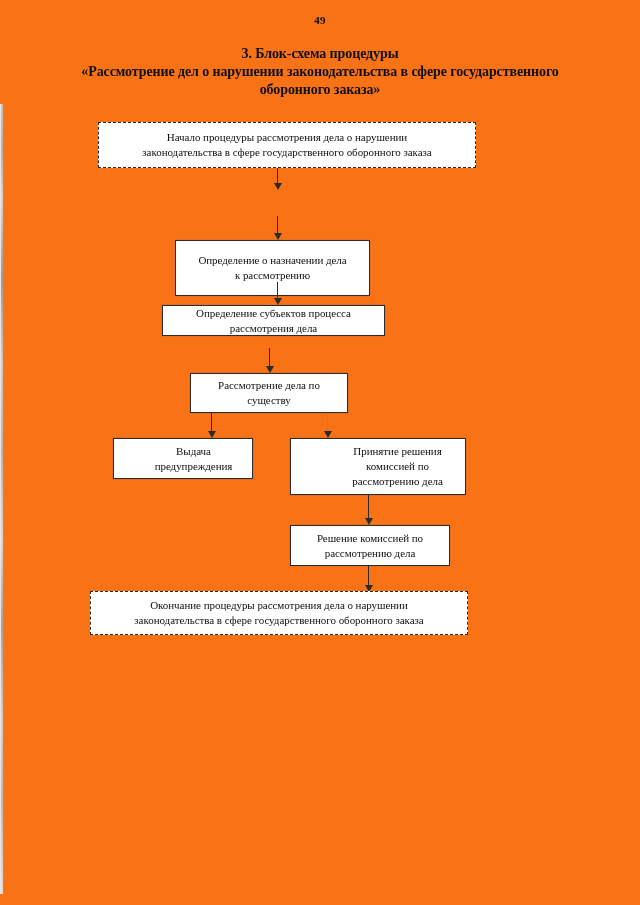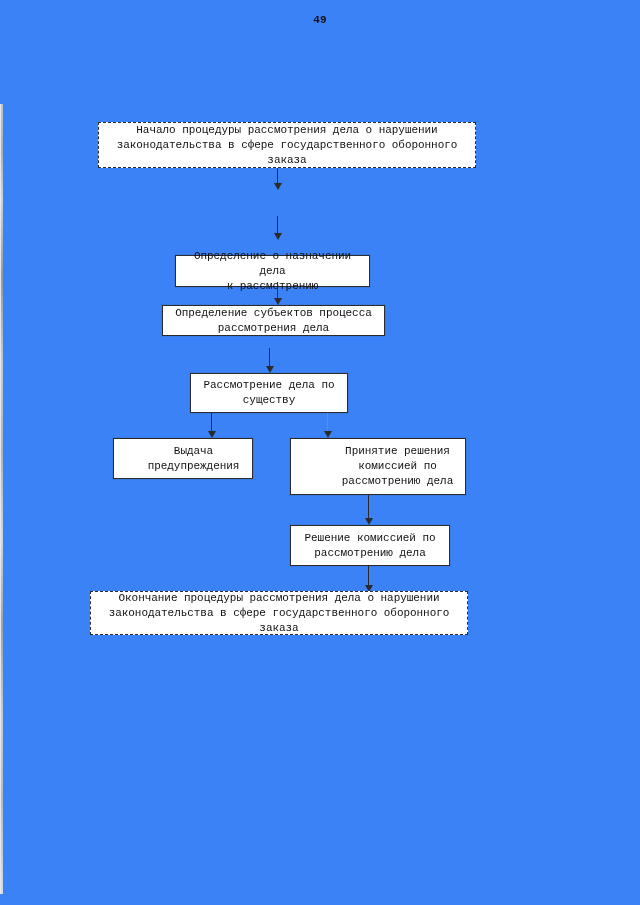--- a/index.html
+++ b/index.html
@@ -5,23 +5,23 @@
 <style>
   html, body {
     margin: 0;
     padding: 0;
     background: #ffffff;
   }
   .page {
     position: relative;
     width: 640px;
     height: 905px;
-    background: #3b82f6;
+    background: #f97316;
     overflow: hidden;
-    font-family: Liberation Mono, monospace;
+    font-family: Liberation Serif, serif;
     color: #101010;
   }
 
   
   .scan-edge {
     position: absolute;
     left: 1px;
     top: 104px;
     width: 2px;
     height: 790px;
@@ -122,20 +122,25 @@
 </head>
 <body>
 
 <div class="page">
 
   <div class="scan-edge-2"></div>
   <div class="scan-edge"></div>
 
   <div class="page-number">49</div>
 
+  <div class="doc-title">
+    <span class="line">3. Блок-схема процедуры</span>
+    <span class="line">«Рассмотрение дел о нарушении законодательства в сфере государственного</span>
+    <span class="line">оборонного заказа»</span>
+  </div>
 
   <div class="flow">
 
     <div class="node dashed" style="left:90px; top:122px; width:378px; height:46px;margin-left:8px;">
       <div>
         <span class="txt">Начало процедуры рассмотрения дела о нарушении</span>
         <span class="txt">законодательства в сфере государственного оборонного заказа</span>
       </div>
     </div>
 
@@ -143,21 +148,21 @@
       <div class="stem" style="height:15px;"></div>
       <div class="head" style="top:15px;"></div>
     </div>
 
 
     <div class="conn" style="left:277px; top:216px; width:1px; height:24px;">
       <div class="stem" style="height:17px;"></div>
       <div class="head" style="top:17px;"></div>
     </div>
 
-    <div class="node solid" style="left:175px; top:240px; width:195px; height:32px;margin-top:15px;">
+    <div class="node solid" style="left:175px; top:240px; width:195px; height:56px;">
       <div>
         <span class="txt">Определение о назначении дела</span>
         <span class="txt">к рассмотрению</span>
       </div>
     </div>
 
     <div class="conn" style="left:277px; top:282px; width:1px; height:23px;">
       <div class="stem" style="height:16px;"></div>
       <div class="head" style="top:16px;"></div>
     </div>

